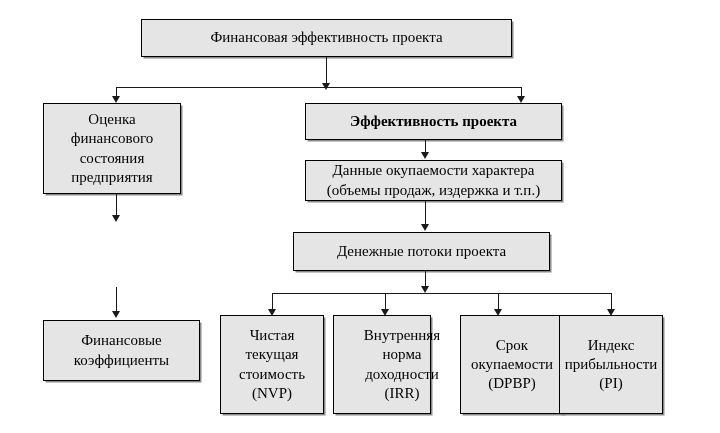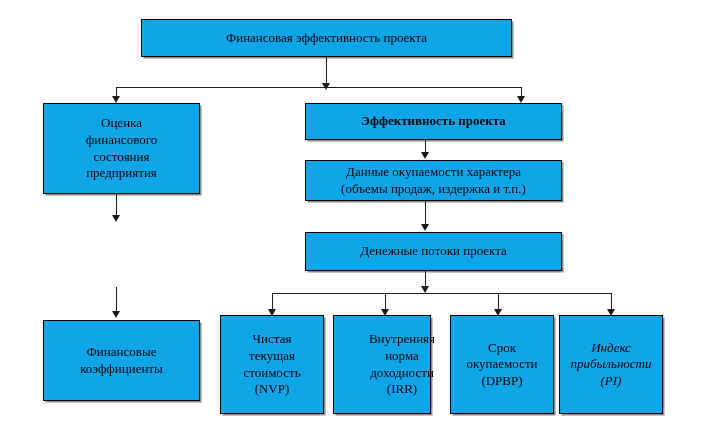--- a/index.html
+++ b/index.html
@@ -12,28 +12,28 @@
     width: 720px;
     height: 433px;
     background: #ffffff;
     font-family: "Liberation Serif", "DejaVu Serif", serif;
     overflow: hidden;
   }
   .node {
     position: absolute;
     box-sizing: border-box;
     border: 1px solid #000000;
-    background: #0ea5e9;
+    background: #e5e5e5;
     box-shadow: 2px 2px 0 -0.5px #8a8a8a;
     display: flex;
     align-items: center;
     justify-content: center;
     text-align: center;
     color: #000000;
-    font-size: 13px;
+    font-size: 15px;
     line-height: 1.28;
     padding: 2px 4px;
   }
   .node .txt {
     display: block;
     white-space: pre-line;
   }
   
   .vline {
     position: absolute;
@@ -67,55 +67,55 @@
   <div class="arrowhead" style="left:322px; top:83px;"></div>
 
   <div class="hline" style="left:116px; top:87px; width:406px;"></div>
 
   <div class="vline" style="left:116px; top:87px; height:11px;"></div>
   <div class="arrowhead" style="left:112px; top:96px;"></div>
 
   <div class="vline" style="left:521px; top:87px; height:11px;"></div>
   <div class="arrowhead" style="left:517px; top:96px;"></div>
 
-  <div class="node" style="left:43px; top:103px; width:157px; height:91px;">
+  <div class="node" style="left:43px; top:103px; width:138px; height:91px;">
     <span class="txt">Оценка
 финансового
 состояния
 предприятия</span>
   </div>
 
   <div class="vline" style="left:116px; top:194px; height:23px;"></div>
   <div class="arrowhead" style="left:112px; top:215px;"></div>
 
 
   <div class="vline" style="left:116px; top:287px; height:26px;"></div>
   <div class="arrowhead" style="left:112px; top:311px;"></div>
 
-  <div class="node" style="left:43px; top:320px; width:157px; height:81px;">
+  <div class="node" style="left:43px; top:320px; width:157px; height:61px;">
     <span class="txt">Финансовые
 коэффициенты</span>
   </div>
 
   <div class="node" style="left:305px; top:103px; width:257px; height:37px;font-weight:bold;">
     <span class="txt">Эффективность проекта</span>
   </div>
 
   <div class="vline" style="left:425px; top:140px; height:14px;"></div>
   <div class="arrowhead" style="left:421px; top:152px;"></div>
 
   <div class="node" style="left:305px; top:160px; width:257px; height:41px;">
     <span class="txt">Данные окупаемости характера
 (объемы продаж, издержка и т.п.)</span>
   </div>
 
   <div class="vline" style="left:425px; top:201px; height:25px;"></div>
   <div class="arrowhead" style="left:421px; top:224px;"></div>
 
-  <div class="node" style="left:305px; top:232px; width:257px; height:39px;">
+  <div class="node" style="left:293px; top:232px; width:257px; height:39px;">
     <span class="txt">Денежные потоки проекта</span>
   </div>
 
   <div class="vline" style="left:425px; top:271px; height:16px;"></div>
   <div class="arrowhead" style="left:421px; top:286px;"></div>
 
   <div class="hline" style="left:272px; top:293px; width:340px;"></div>
 
   <div class="vline" style="left:272px; top:293px; height:18px;"></div>
   <div class="arrowhead" style="left:268px; top:309px;"></div>
@@ -136,25 +136,25 @@
 (NVP)</span>
   </div>
 
   <div class="node" style="left:333px; top:315px; width:98px; height:99px;padding-left:44px;">
     <span class="txt">Внутренняя
 норма
 доходности
 (IRR)</span>
   </div>
 
-  <div class="node" style="left:450px; top:315px; width:104px; height:99px;">
+  <div class="node" style="left:460px; top:315px; width:104px; height:99px;">
     <span class="txt">Срок
 окупаемости
 (DPBP)</span>
   </div>
 
-  <div class="node" style="left:559px; top:315px; width:104px; height:99px;font-style:italic;">
+  <div class="node" style="left:559px; top:315px; width:104px; height:99px;">
     <span class="txt">Индекс
 прибыльности
 (PI)</span>
   </div>
 
 </div>
 
 </body></html>

